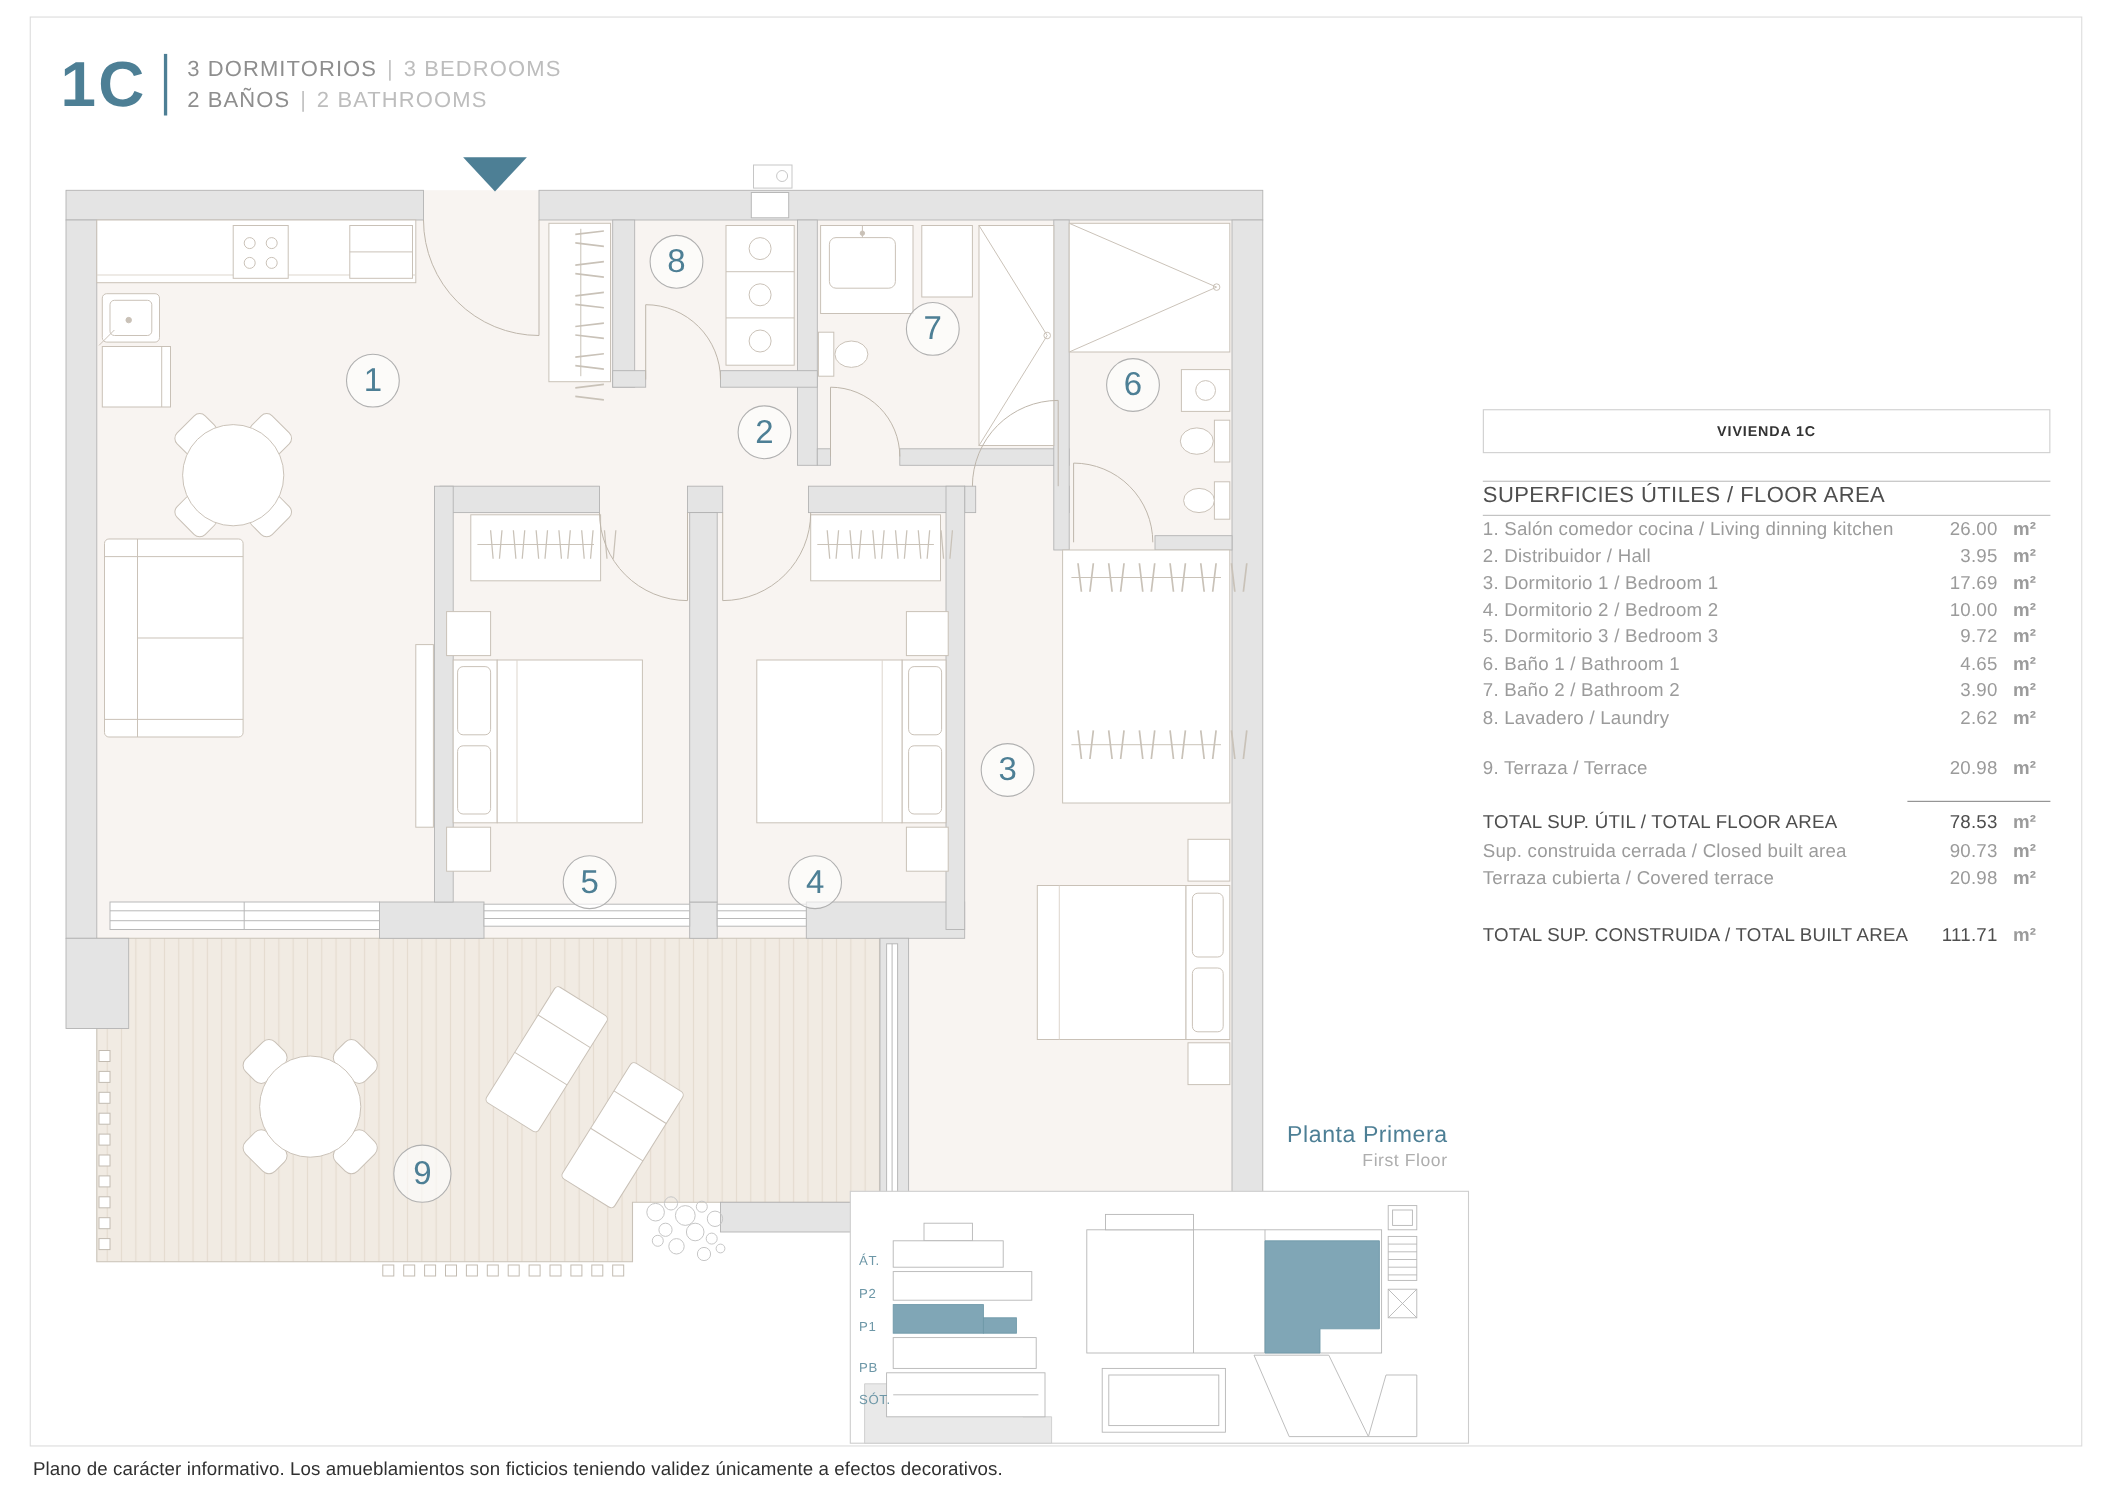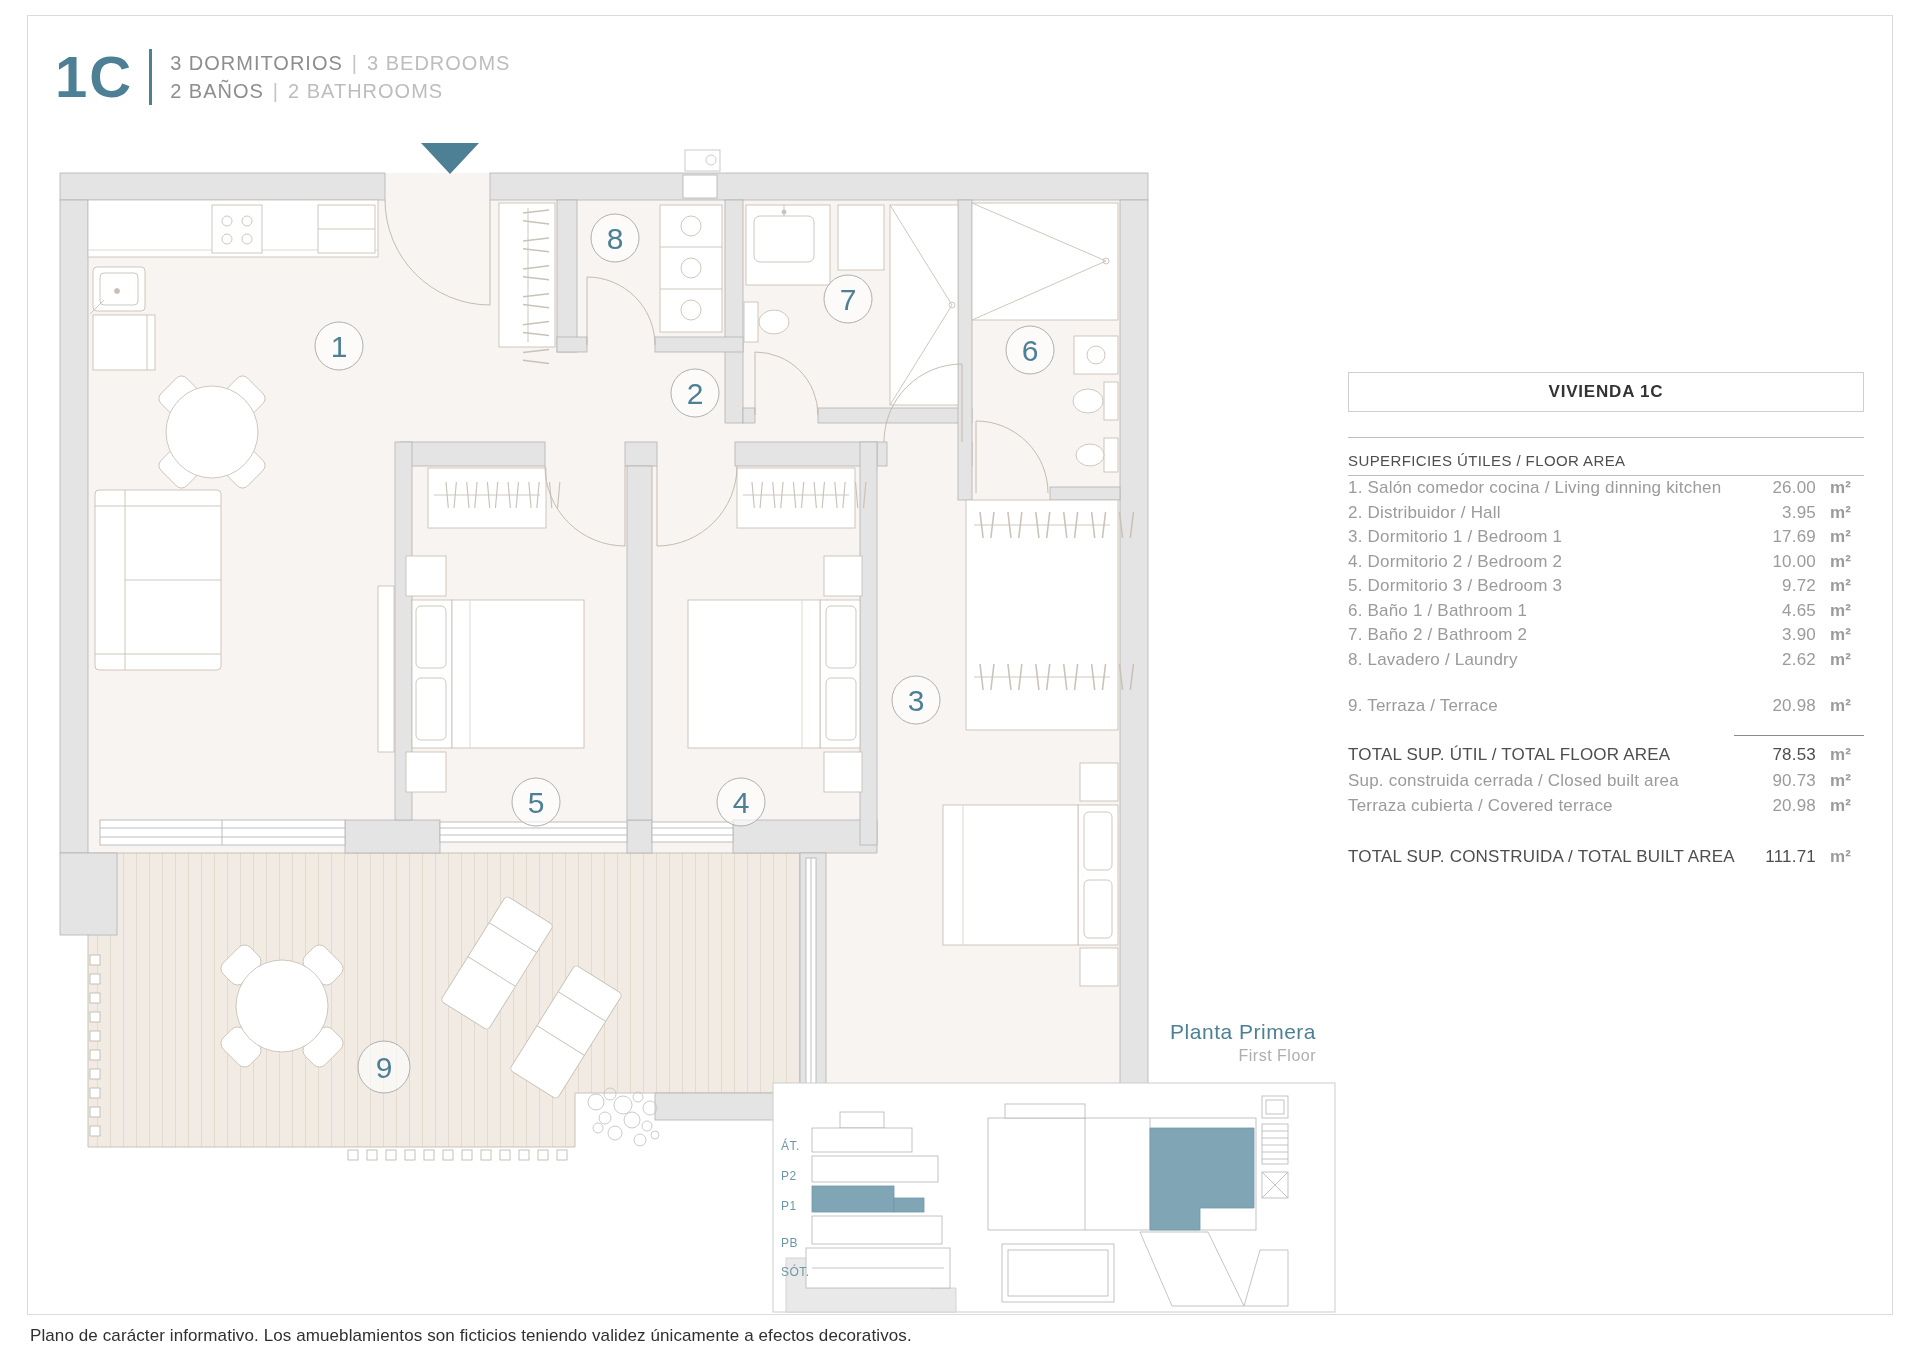--- a/index.html
+++ b/index.html
@@ -11,23 +11,23 @@
   .hdr{left:55px;top:48px;display:flex;align-items:center;}
   .hdr .unit{font-size:58px;font-weight:700;color:#4d7f95;letter-spacing:2px;line-height:1;}
   .hdr .bar{width:3px;height:56px;background:#4d7f95;margin:0 18px 0 16px;}
   .hdr .l{font-size:20px;letter-spacing:1px;line-height:28px;white-space:nowrap;}
   .hdr .es{color:#8e8e8e;}
   .hdr .sep{color:#c4c4c4;margin:0 9px;}
   .hdr .en{color:#bdbdbd;}
   
   .areas{left:1348px;top:372px;width:516px;}
   .vbox{border:1px solid #cfcfcf;height:38px;line-height:38px;text-align:center;
-    font-size:17px;font-weight:700;color:#333;letter-spacing:.8px;margin-bottom:25px;}
-  .sechead{font-size:15px;color:#4e4e4e;letter-spacing:.4px;border-top:1px solid #bdbdbd;
-    border-bottom:1px solid #bdbdbd;padding:14px 0 6px 0;}
+    font-size:13px;font-weight:700;color:#333;letter-spacing:.8px;margin-bottom:25px;}
+  .sechead{font-size:20px;color:#4e4e4e;letter-spacing:.4px;border-top:1px solid #bdbdbd;
+    border-bottom:1px solid #bdbdbd;padding:1px 0 6px 0;}
   .trow{display:flex;font-size:17px;color:#9b9b9b;line-height:24.5px;letter-spacing:.2px;}
   .tlabel{flex:1;white-space:nowrap;overflow:hidden;}
   .tval{width:66px;text-align:right;}
   .tunit{width:34px;text-align:left;margin-left:14px;font-weight:bold;}
   .terr{margin-top:22px;}
   .totline{height:0;border-top:1.5px solid #8a8a8a;width:130px;margin:16px 0 0 auto;}
   .total{color:#4e4e4e;line-height:26px;margin-top:6px;}
   .total .tunit{color:#9b9b9b;}
   .built{margin-top:30px;}
   .total2{margin-top:26px;}

